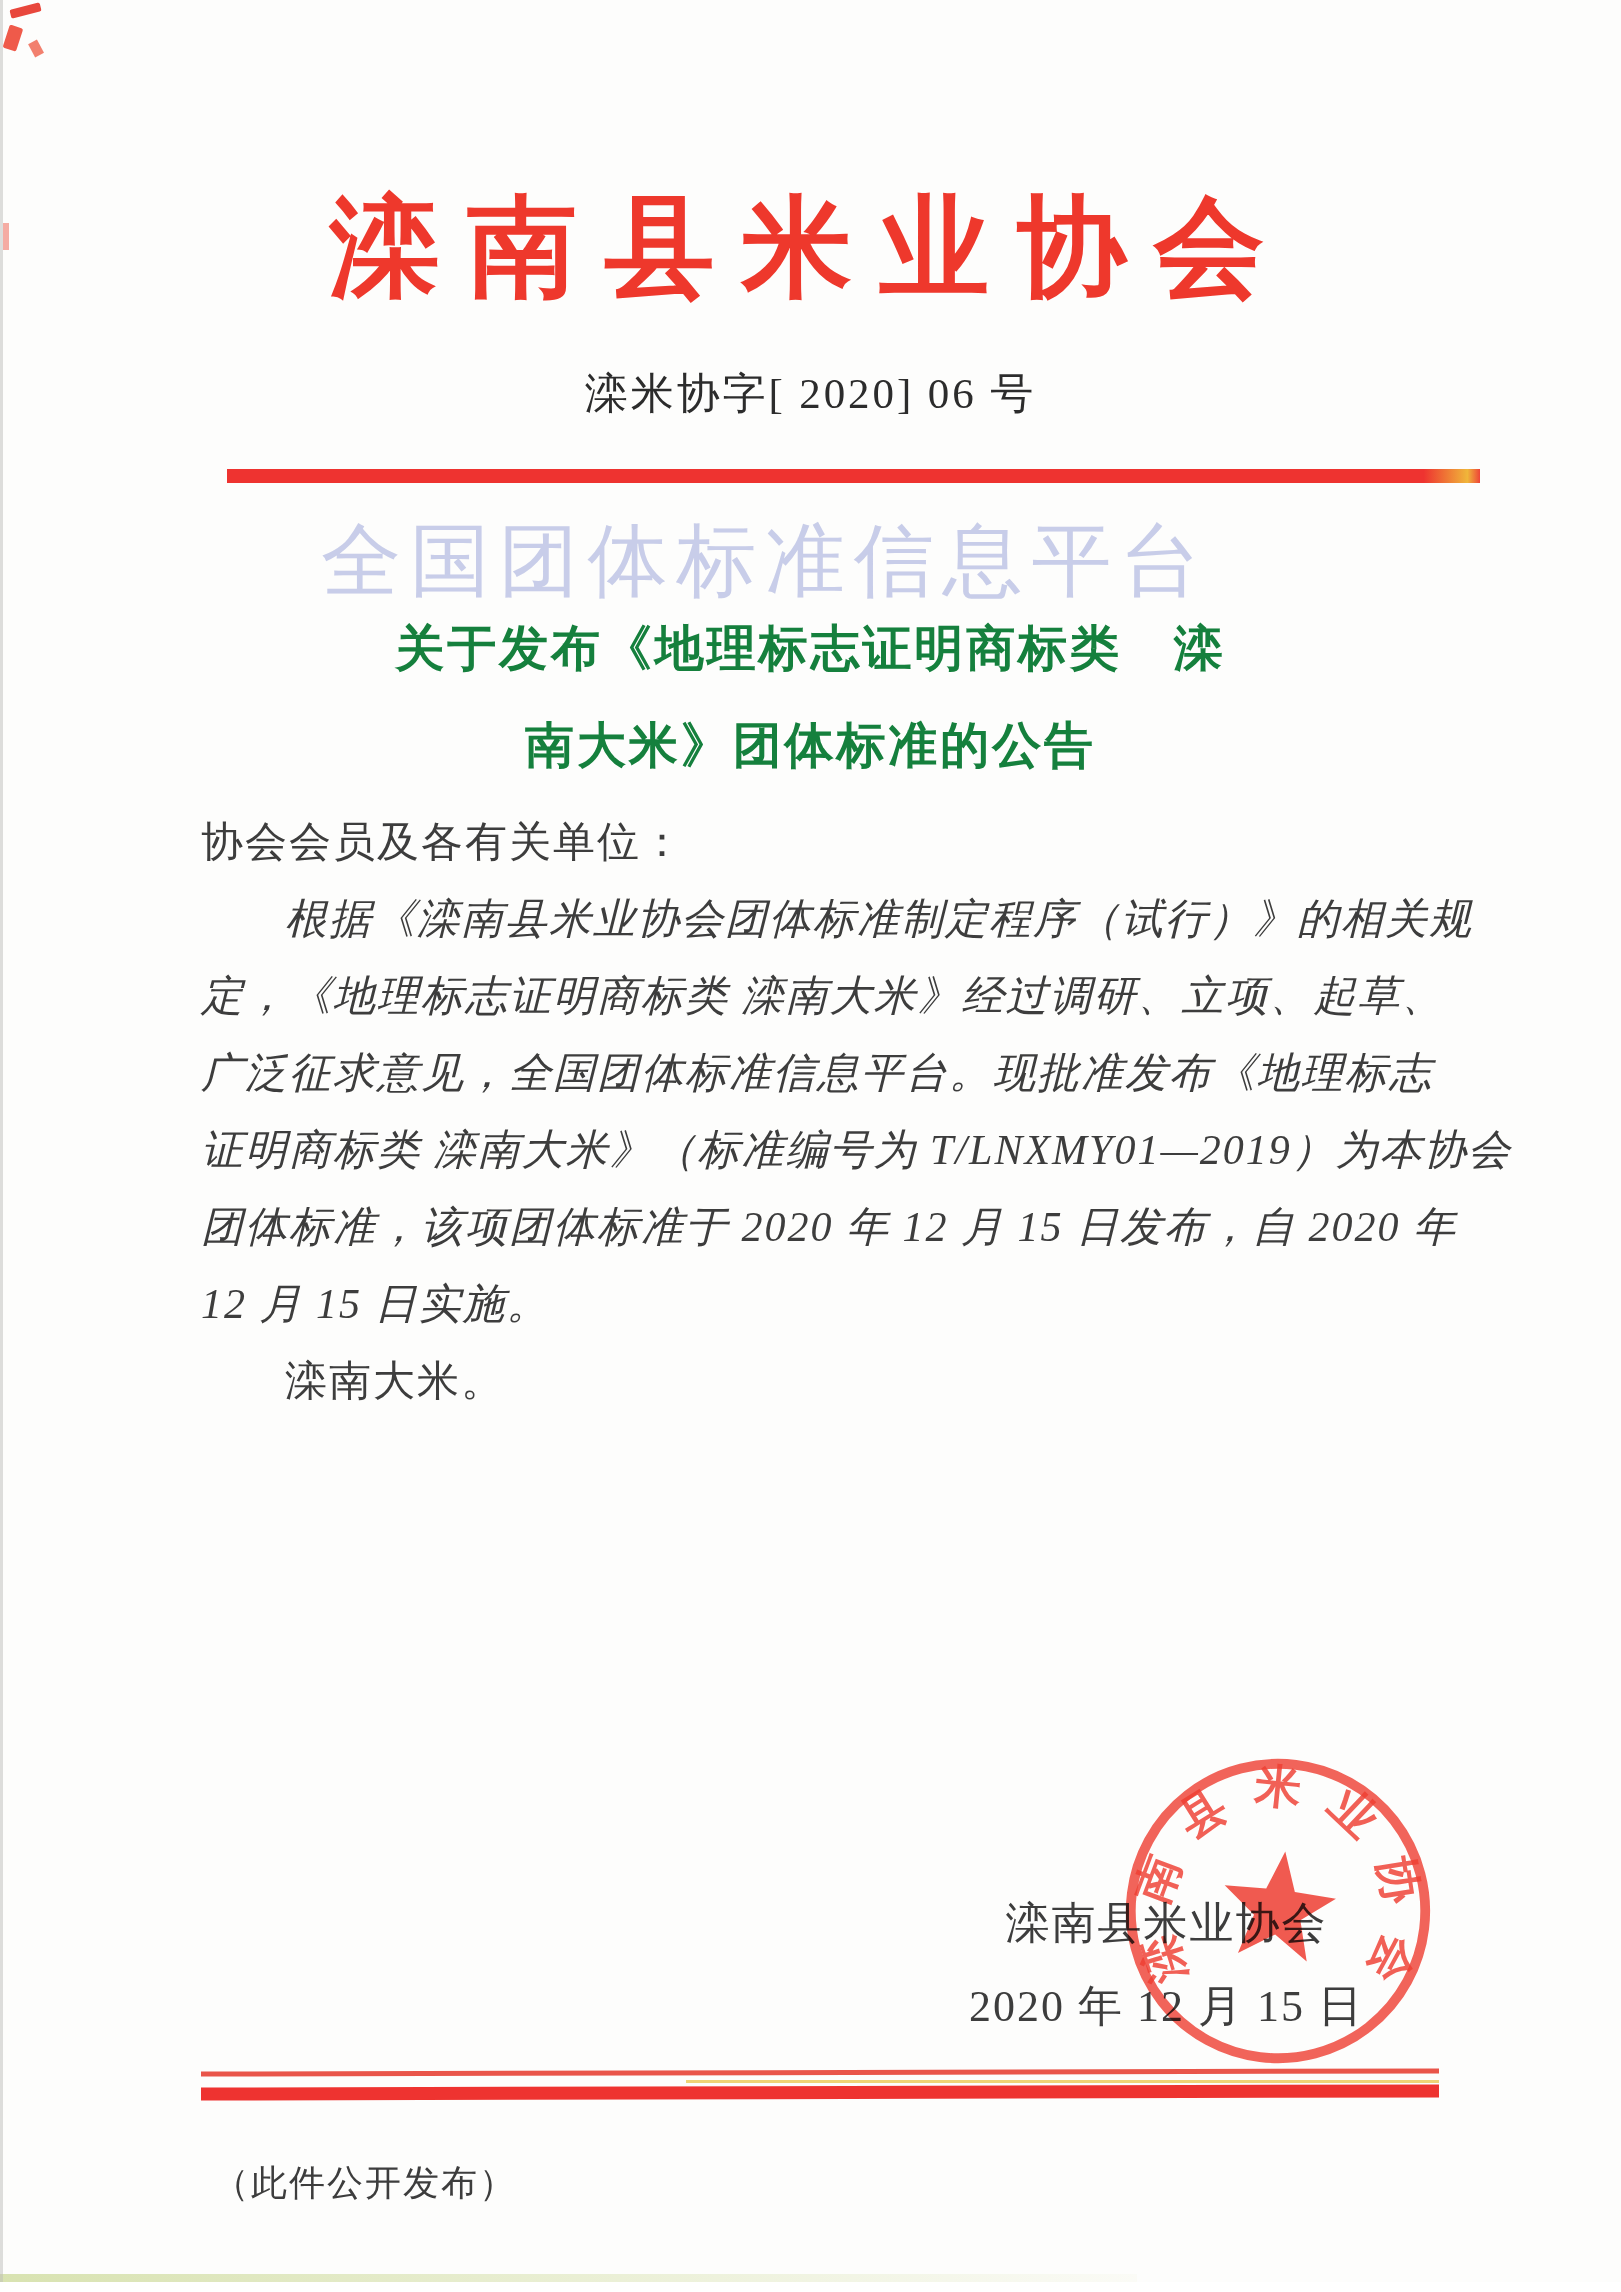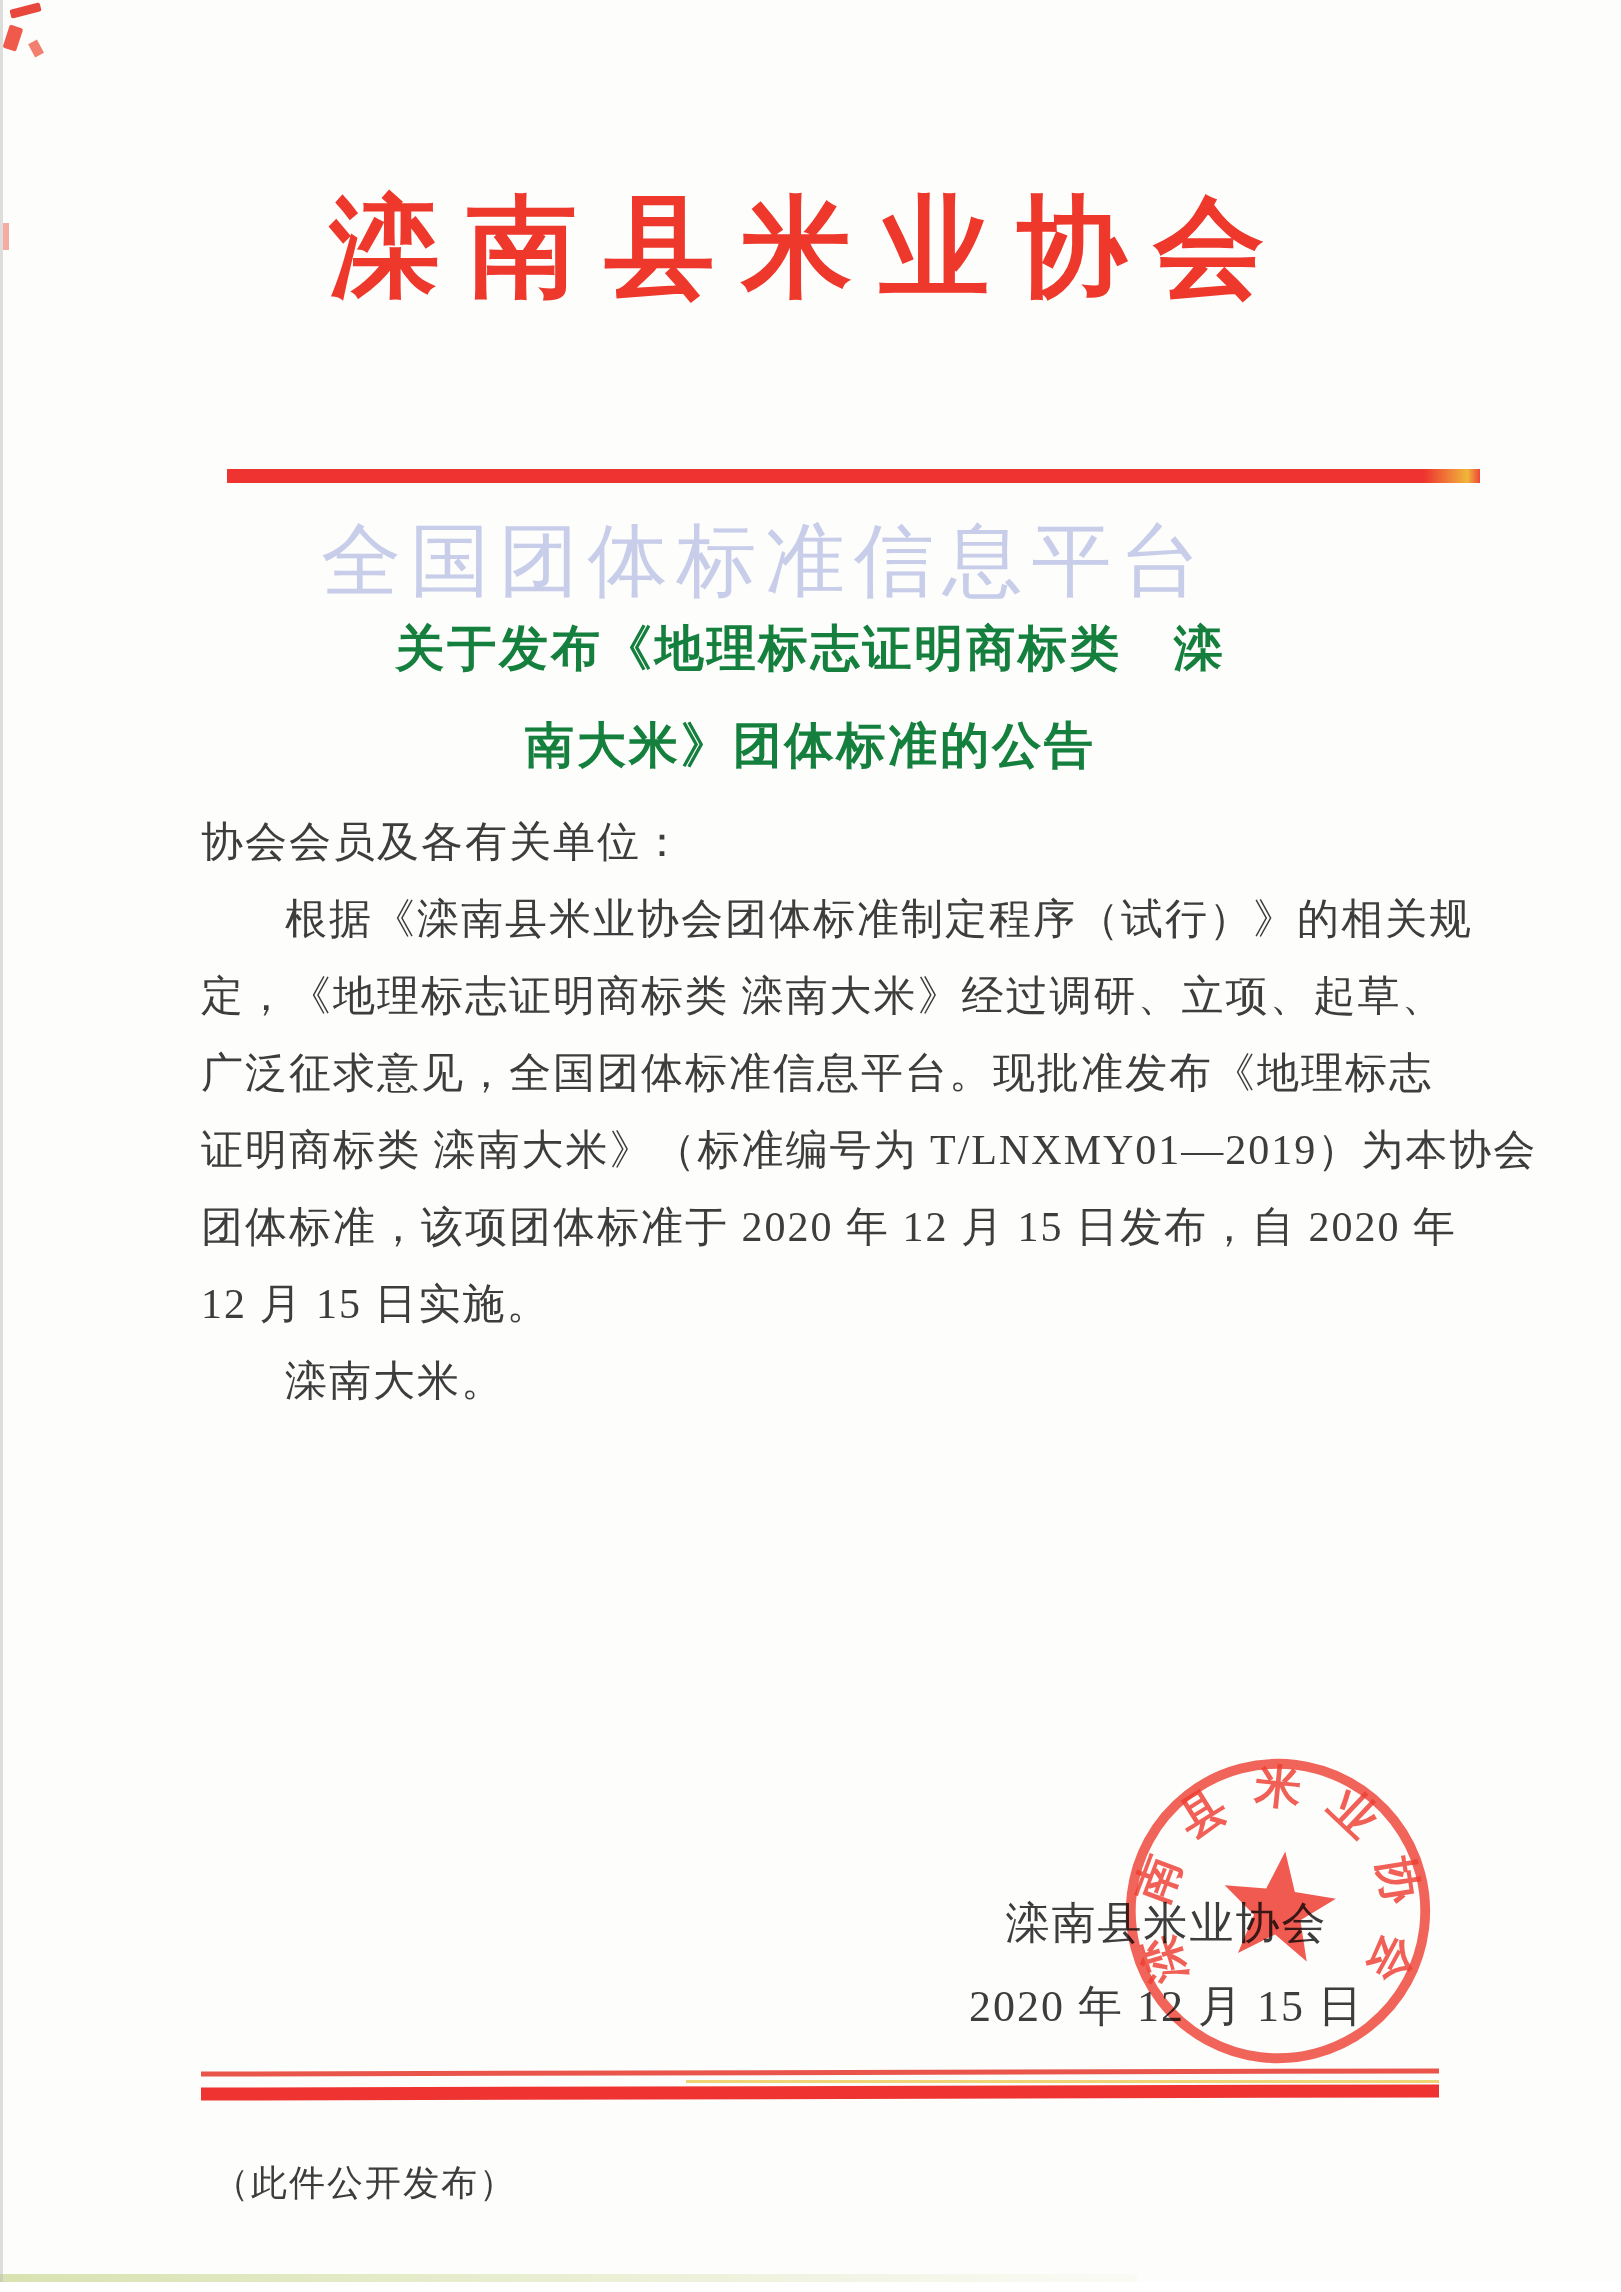--- a/index.html
+++ b/index.html
@@ -69,21 +69,21 @@
     position: absolute;
     top: 804px; left: 201px;
     width: 1227px;
     font-size: 42px;
     line-height: 77px;
     letter-spacing: 2px;
     color: #3d3d3d;
   }
   .body-block .indent { text-indent: 2em; }
   .para-lines div:first-child { text-indent: 2em; }
-  .para-lines div { white-space: nowrap; }
+  .para-lines div { white-space: nowrap; font-style: italic; }
 
   
   .signature, .sign-date {
     position: absolute;
     left: 936px; width: 461px;
     text-align: center;
     font-size: 44px;
     letter-spacing: 2px;
     color: #3d3d3d;
     white-space: nowrap;
@@ -161,20 +161,21 @@
 
   <div class="artifact art-1"></div>
   <div class="artifact art-2"></div>
   <div class="artifact art-3"></div>
   <div class="artifact art-4"></div>
   <div class="artifact art-bottom-strip"></div>
   <div class="artifact art-bottom-edge"></div>
   <div class="artifact art-left-edge"></div>
 
   <div class="assoc-title">滦南县米业协会</div>
+  <div class="doc-number">滦米协字[ 2020] 06 号</div>
   <div class="red-rule-top"></div>
 
   <div class="watermark">全国团体标准信息平台</div>
 
   <div class="announce-title">
     <div>关于发布《地理标志证明商标类　滦</div>
     <div>南大米》团体标准的公告</div>
   </div>
 
   <div class="body-block">

